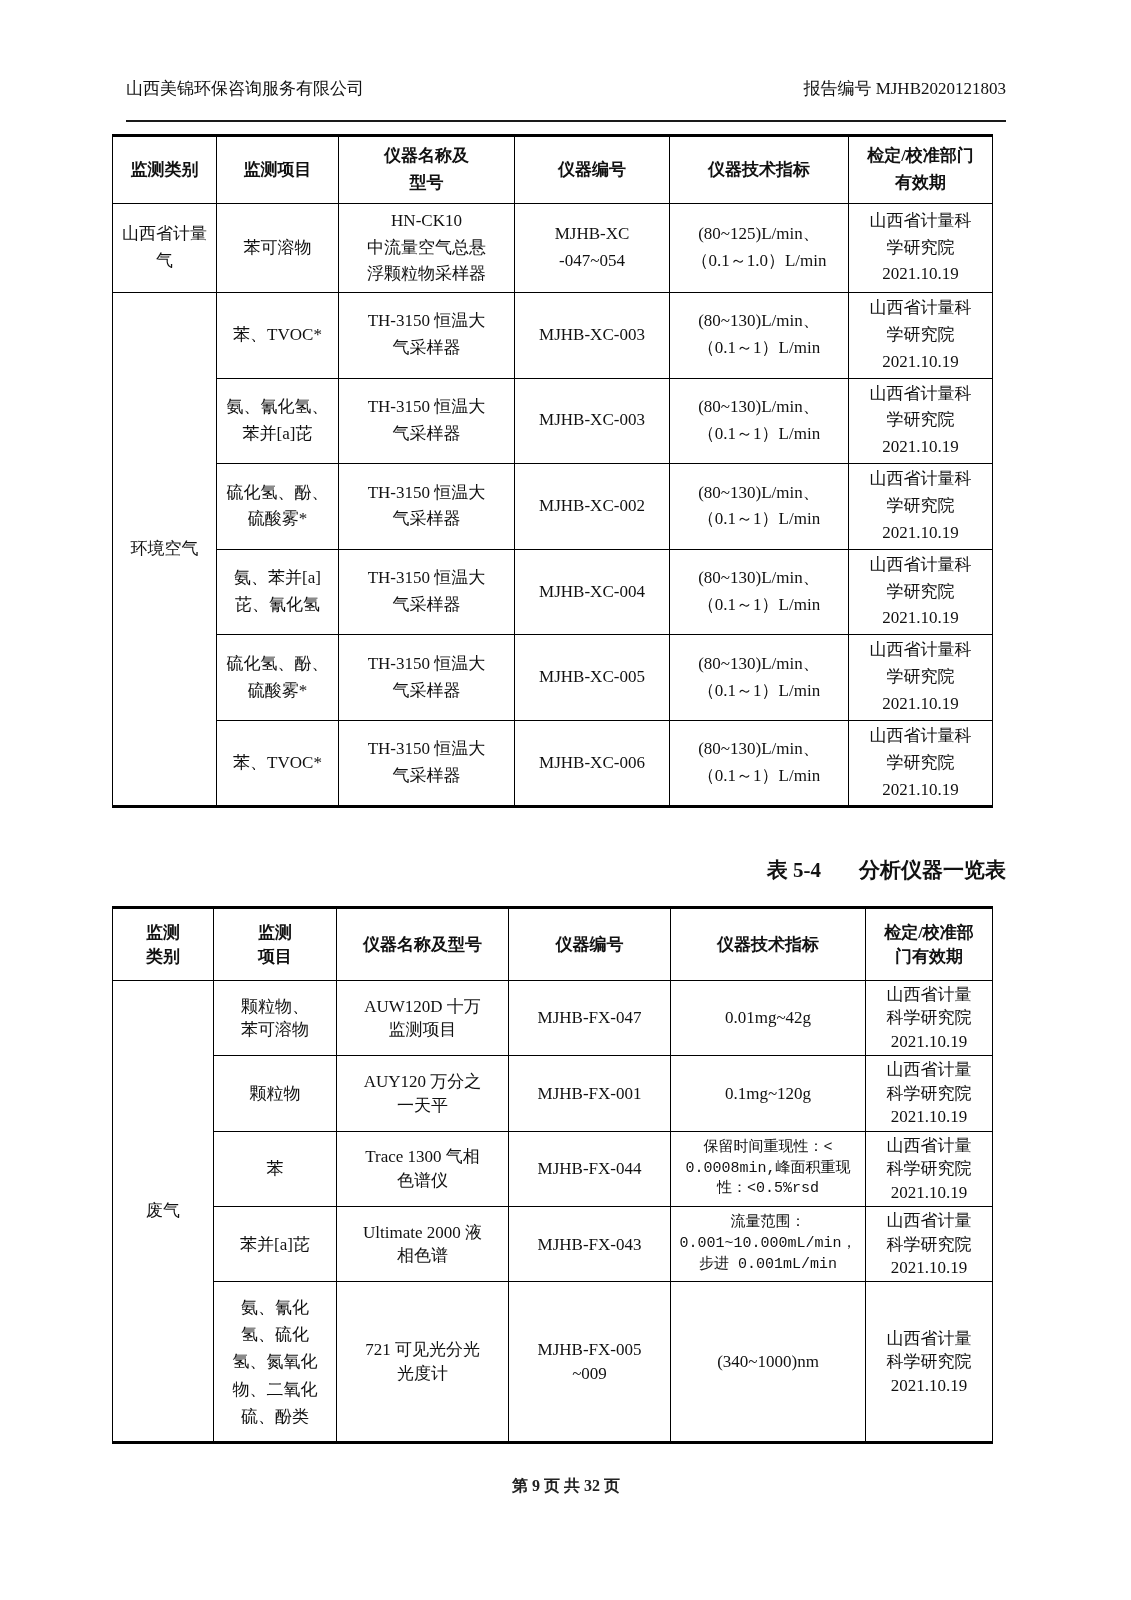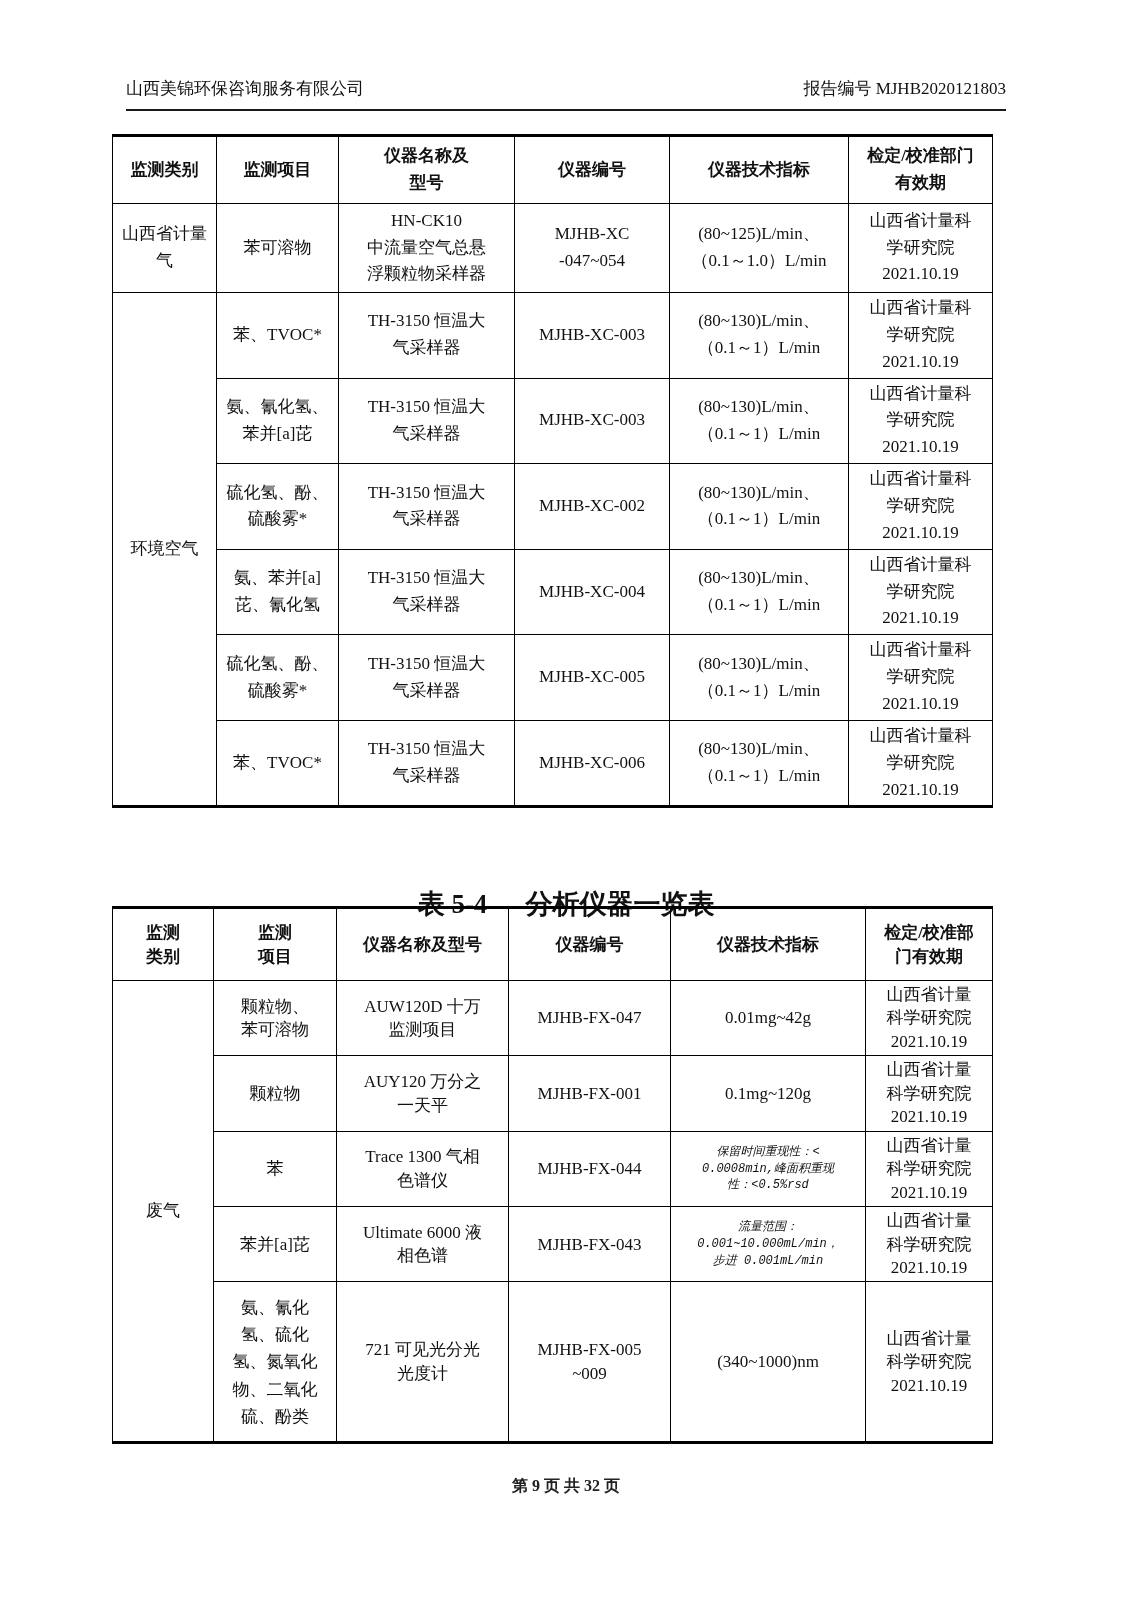--- a/index.html
+++ b/index.html
@@ -9,21 +9,21 @@
     background: #ffffff;
     position: relative;
     font-family: "Liberation Serif", "DejaVu Serif", serif;
     color: #111111;
     overflow: hidden;
   }
   .doc-header {
     position: absolute; left: 126px; top: 78px; width: 880px;
     display: flex; justify-content: space-between; align-items: flex-end;
     font-size: 17px; line-height: 22px;
-    padding-bottom: 9px;
+    padding-bottom: 20px;
     border-bottom: 2px solid #1a1a1a;
   }
   table.tbl {
     position: absolute; left: 112px;
     width: 880px;
     border-collapse: collapse; table-layout: fixed;
     border: 1px solid #000;
     border-top: 3px solid #000;
     border-bottom: 3px solid #000;
     font-size: 17px;
@@ -34,29 +34,28 @@
     white-space: pre-line;
     padding: 2px 3px;
     overflow: hidden;
   }
   table.t1 { top: 134px; }
   table.t1 td { line-height: 1.58; }
   table.t2 { top: 906px; }
   table.t2 td { line-height: 1.38; }
   .hrow td { font-weight: bold; line-height: 1.5; }
   td.small {
-    font-size: 12px;
+    font-size: 15px;
     font-family: "Liberation Mono", "DejaVu Sans Mono", monospace;
     line-height: 1.9;
     padding: 2px 1px;
-    font-style: italic;
   }
   .tbl-title {
-    position: absolute; left: 126px; top: 886px; width: 880px;
-    text-align: center; font-weight: bold; font-size: 27px;
+    position: absolute; left: 126px; top: 856px; width: 880px;
+    text-align: right; font-weight: bold; font-size: 21px;
   }
   .tbl-title .t-label { margin-right: 38px; }
   .page-footer {
     position: absolute; left: 126px; top: 1476px; width: 880px;
     text-align: center; font-size: 16px; color: #222; font-weight: bold;
   }
 </style>
 </head>
 <body>
 
@@ -230,21 +229,21 @@
         <td>MJHB-FX-044</td>
         <td class="small">保留时间重现性：&lt;
 0.0008min,峰面积重现
 性：&lt;0.5%rsd</td>
         <td>山西省计量
 科学研究院
 2021.10.19</td>
       </tr>
       <tr style="height:74px">
         <td>苯并[a]芘</td>
-        <td>Ultimate 6000 液
+        <td>Ultimate 2000 液
 相色谱</td>
         <td>MJHB-FX-043</td>
         <td class="small">流量范围：
 0.001~10.000mL/min，
 步进 0.001mL/min</td>
         <td>山西省计量
 科学研究院
 2021.10.19</td>
       </tr>
       <tr style="height:161px">

